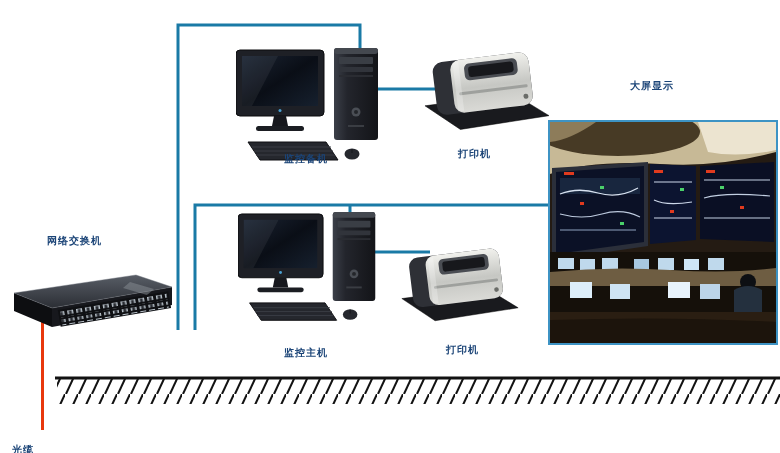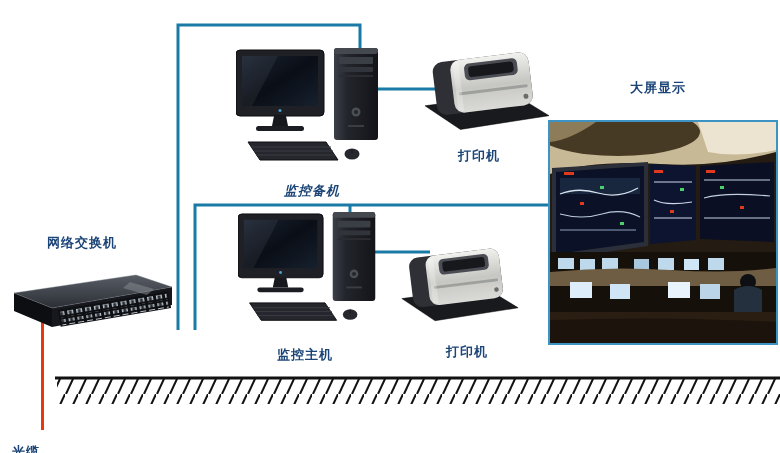--- a/index.html
+++ b/index.html
@@ -7,21 +7,21 @@
   body {
     position:relative;
     background: var(--background, #ffffff);
     font-family: "Liberation Sans", "DejaVu Sans", sans-serif;
     overflow:hidden;
   }
   .abs { position:absolute; }
   .label {
     position:absolute;
     color: var(--label, #1b4477);
-    font-size:13px;
+    font-size:10px;
     font-weight:bold;
     white-space:nowrap;
     z-index:6;
     letter-spacing:1px;
   }
   .device { position:absolute; z-index:2; }
   svg { display:block; }
 </style>
 </head>
 <body>
@@ -209,18 +209,18 @@
     <rect x="150" y="162" width="20" height="15" fill="#bcd4e8"></rect>
     <circle cx="198" cy="160" r="8" fill="#0d0f13"></circle>
     <path d="M184,168 q14,-8 28,0 v26 h-28 Z" fill="#24303e"></path>
 
     <rect x="0" y="190" width="226" height="31" fill="#1c140c"></rect>
     <path d="M0,190 H226 V200 Q118,194 0,198 Z" fill="#2a1e12"></path>
   </svg>
 </div>
 
 <div class="label" style="left:24px;top:234px;margin-left:23px;">网络交换机</div>
-<div class="label" style="left:284px;top:182px;font-style:italic;">监控备机</div>
+<div class="label" style="left:284px;top:152px;">监控备机</div>
 <div class="label" style="left:458px;top:147px;">打印机</div>
-<div class="label" style="left:277px;top:346px;">监控主机</div>
+<div class="label" style="left:284px;top:346px;">监控主机</div>
 <div class="label" style="left:446px;top:343px;">打印机</div>
 <div class="label" style="left:630px;top:79px;">大屏显示</div>
 <div class="label" style="left:12px;top:427px;margin-top:16px;">光缆</div>
 
 </body></html>

